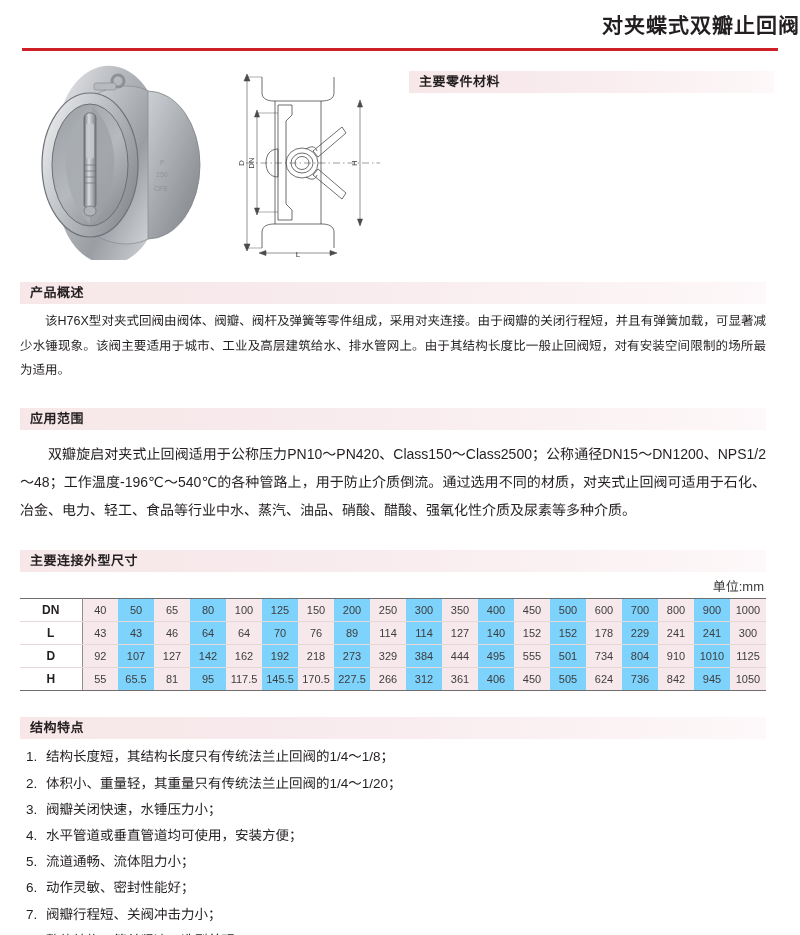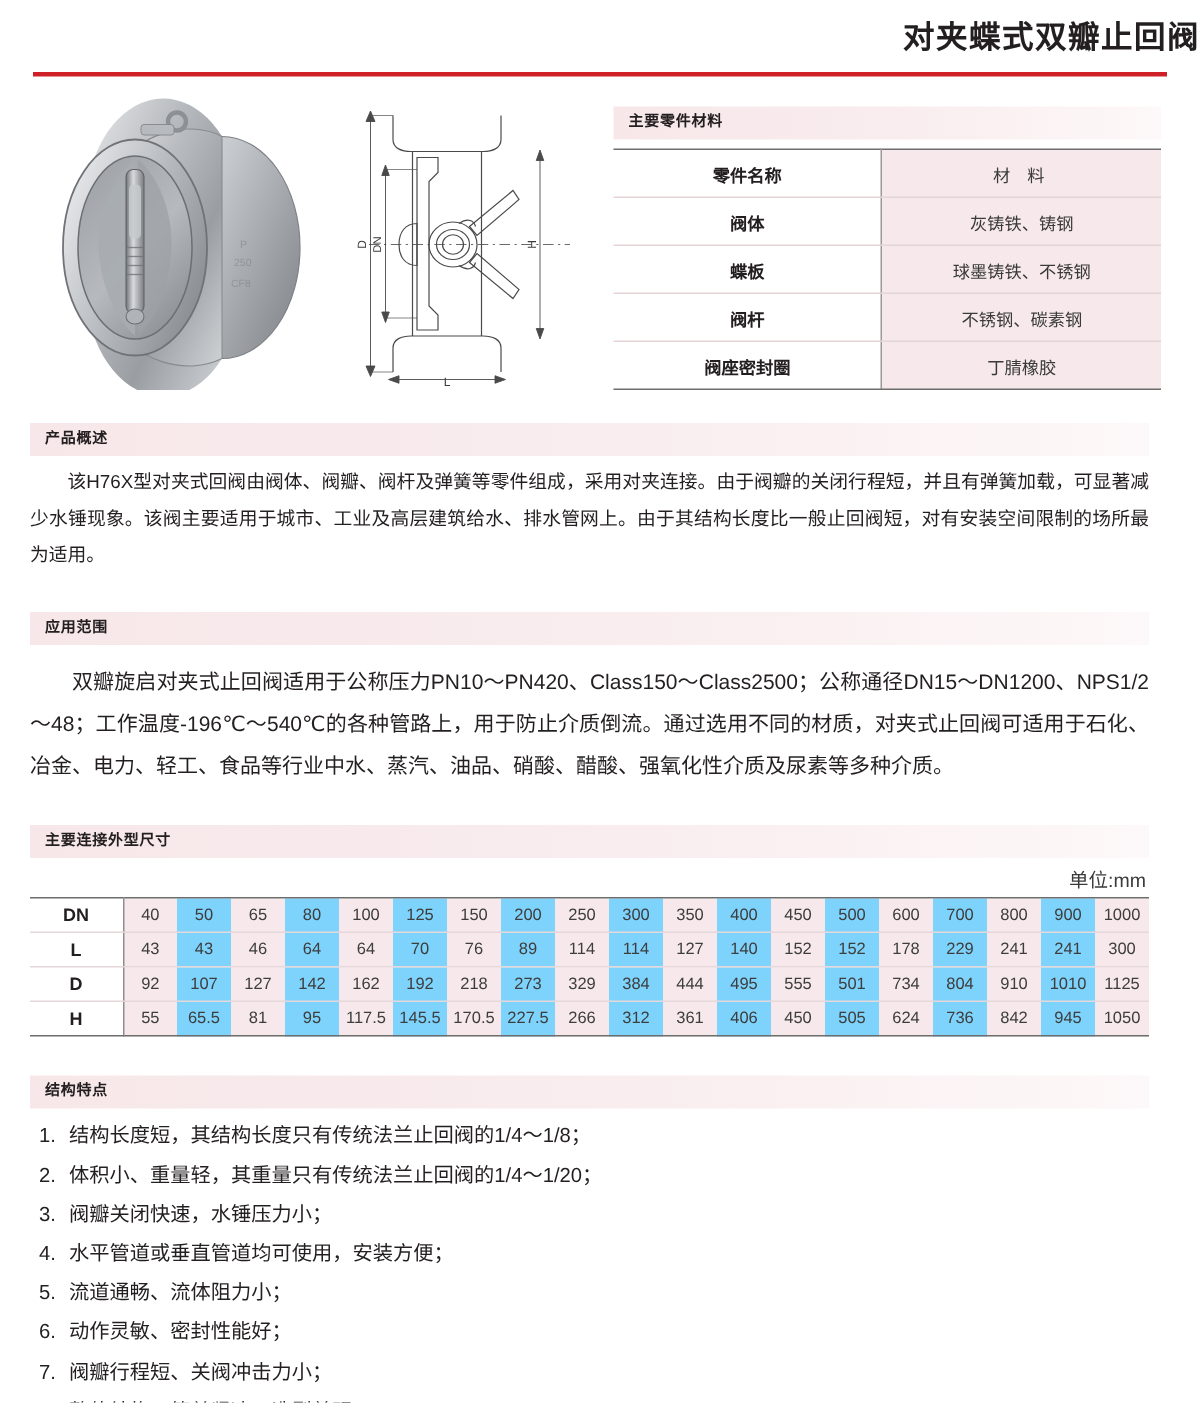--- a/index.html
+++ b/index.html
@@ -60,21 +60,21 @@
     flex: 1 1 auto;
     padding-top: 6px;
   }
 
   
   .sec-bar {
     background: linear-gradient(to right, #f7e7e9 0%, #f9edef 55%, #fdf8f9 100%);
     height: 22px;
     line-height: 22px;
     padding-left: 10px;
-    font-size: 10px;
+    font-size: 13px;
     font-weight: bold;
     color: #231f20;
     letter-spacing: 0.5px;
   }
 
   
   table {
     border-collapse: collapse;
     width: 100%;
   }
@@ -309,44 +309,20 @@
         <line x1="42" y1="188" x2="114" y2="188"></line>
         <path d="M46 185.5 L39 188 L46 190.5 Z" fill="#4a4a4a"></path>
         <path d="M110 185.5 L117 188 L110 190.5 Z" fill="#4a4a4a"></path>
       </g>
       <text x="78" y="192" font-family="Liberation Sans, sans-serif" font-size="8" fill="#3a3a3a" text-anchor="middle">L</text>
     </svg>
   </div>
 
   <div class="material-cell">
     <div class="sec-bar">主要零件材料</div>
-    <table class="mat-table">
-      <tbody>
-        <tr class="hdr">
-          <td class="col-name">零件名称</td>
-          <td class="col-mat">材  料</td>
-        </tr>
-        <tr>
-          <td class="col-name">阀体</td>
-          <td class="col-mat">灰铸铁、铸钢</td>
-        </tr>
-        <tr>
-          <td class="col-name">蝶板</td>
-          <td class="col-mat">球墨铸铁、不锈钢</td>
-        </tr>
-        <tr>
-          <td class="col-name">阀杆</td>
-          <td class="col-mat">不锈钢、碳素钢</td>
-        </tr>
-        <tr>
-          <td class="col-name">阀座密封圈</td>
-          <td class="col-mat">丁腈橡胶</td>
-        </tr>
-      </tbody>
-    </table>
   </div>
 </div>
 
 <div class="section sec-gap-lg">
   <div class="sec-bar">产品概述</div>
   <p class="body-text indent">该H76X型对夹式回阀由阀体、阀瓣、阀杆及弹簧等零件组成，采用对夹连接。由于阀瓣的关闭行程短，并且有弹簧加载，可显著减少水锤现象。该阀主要适用于城市、工业及高层建筑给水、排水管网上。由于其结构长度比一般止回阀短，对有安装空间限制的场所最为适用。</p>
 </div>
 
 <div class="section sec-gap-md">
   <div class="sec-bar">应用范围</div>

